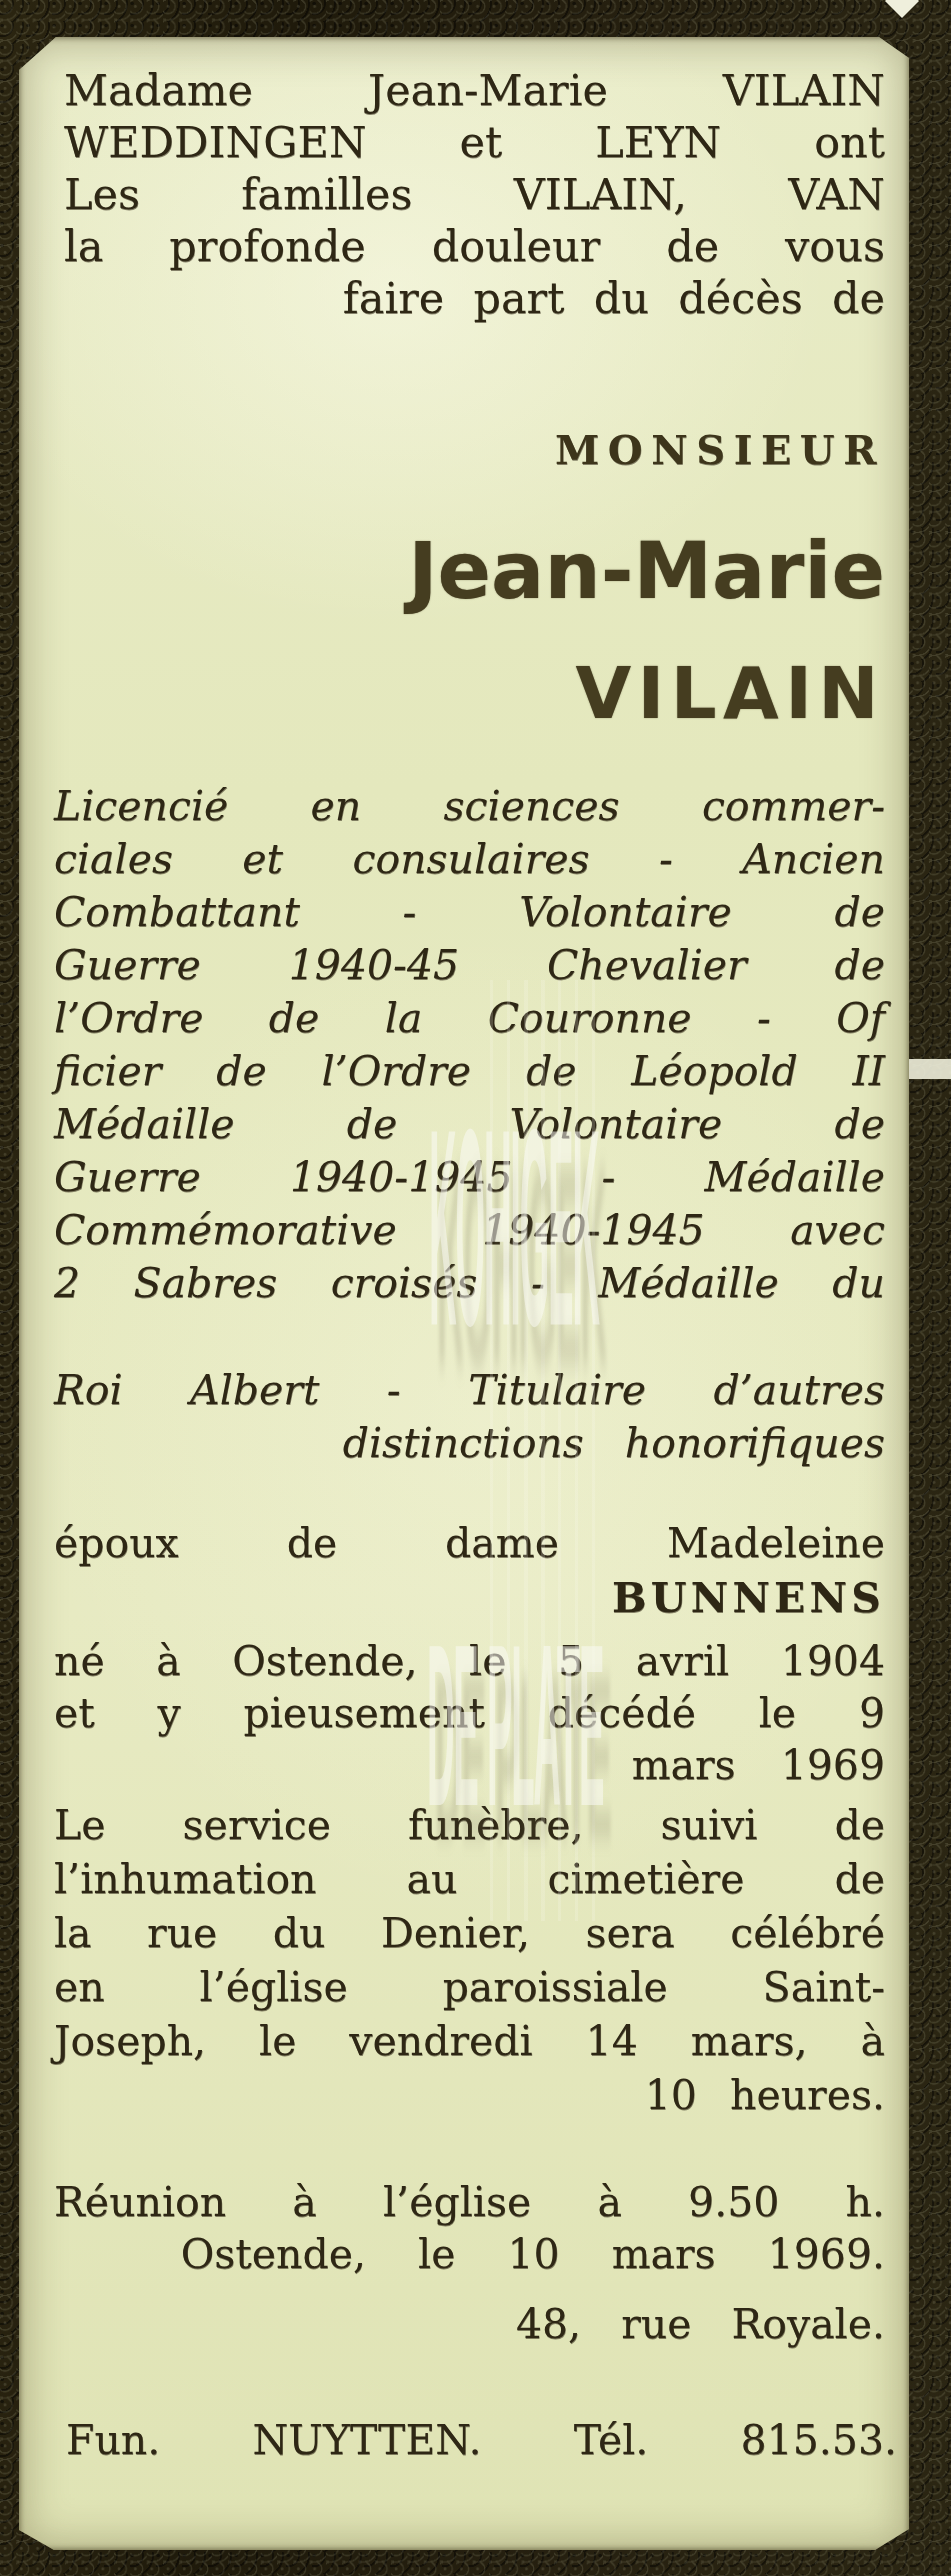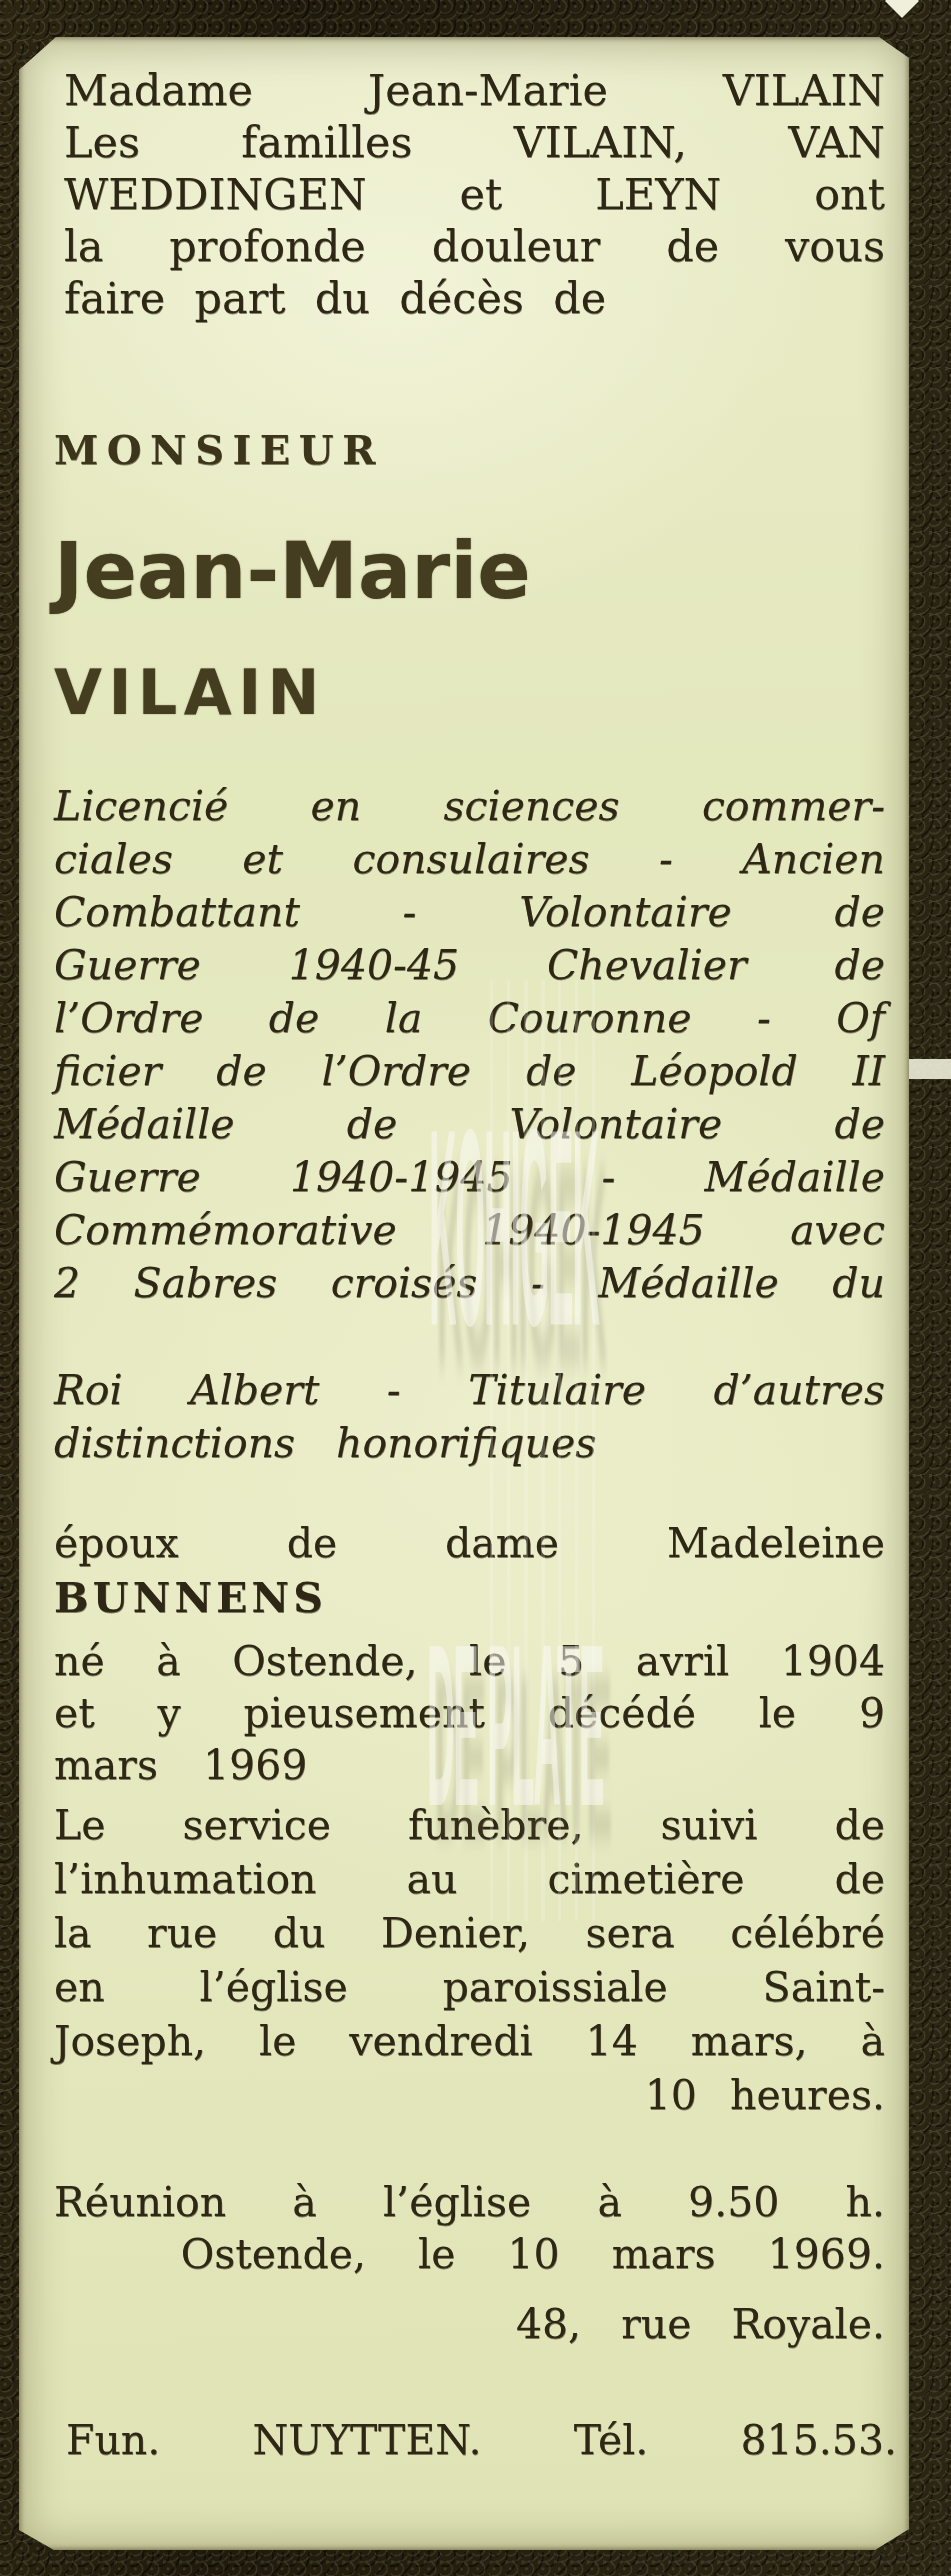--- a/index.html
+++ b/index.html
@@ -31,31 +31,31 @@
   #notch{position:absolute; left:890px; top:-11.3px; width:24px; height:24px;
     background:#efefdc; transform:rotate(45deg);}
   
   #border-cut{position:absolute; left:909px; top:1059px; width:43px; height:20px;
     background:rgba(238,238,218,0.9); filter:blur(0.7px);}
   
   .blk{position:absolute; left:54px; width:831px; font-size:41px; line-height:53px;
        text-shadow:0.4px 0.6px 0.6px rgba(45,37,20,0.55); white-space:nowrap;}
   .blk div{white-space:normal;}
   .j{text-align:justify; text-align-last:justify;}
-  .c{text-align:left;}
+  .c{text-align:right;}
   .l{text-align:right;}
   .r{text-align:right;}
   #intro{top:64px; left:64px; width:821px; font-size:43px; line-height:52px;}
   #intro .c{word-spacing:15.6px;}
   #monsieur{top:423px; font-size:40px; font-weight:bold; letter-spacing:8.5px; color:#3d351b;}
   #firstname{top:525px; font-family:"DejaVu Sans", sans-serif; font-weight:bold;
              font-size:79px; line-height:93px; color:#453d20; letter-spacing:0px;
              text-shadow:0 0 1.4px rgba(60,52,25,0.6);}
   #surname{top:640px; font-family:"DejaVu Sans", sans-serif; font-weight:bold;
-           font-size:62px; line-height:106px; color:#453d20; letter-spacing:6.4px;
+           font-size:72px; line-height:106px; color:#453d20; letter-spacing:6.4px;
            text-shadow:0 0 1.4px rgba(60,52,25,0.6);}
   #honors{top:780px; font-style:italic;}
   #honors2{top:1364px; font-style:italic;}
   #honors2 .c{word-spacing:28px;}
   #spouse{top:1516px; line-height:55px;}
   .caps-name{font-weight:bold; letter-spacing:4.2px;}
   #vital{top:1635px; line-height:52px;}
   #vital .c{word-spacing:32px;}
   #service{top:1798px; line-height:54px;}
   #service .l{word-spacing:20px;}
@@ -79,22 +79,22 @@
 <body>
 
 <div id="scan">
 
   <div id="paper"></div>
   <div id="notch"></div>
   <div id="border-cut"></div>
 
   <div class="blk" id="intro">
     <div class="j">Madame Jean-Marie VILAIN</div>
+    <div class="j">WEDDINGEN et LEYN ont</div>
     <div class="j">Les familles VILAIN, VAN</div>
-    <div class="j">WEDDINGEN et LEYN ont</div>
     <div class="j">la profonde douleur de vous</div>
     <div class="c">faire part du décès de</div>
   </div>
 
   <div class="blk c" id="monsieur">MONSIEUR</div>
   <div class="blk c" id="firstname">Jean-Marie</div>
   <div class="blk c" id="surname">VILAIN</div>
 
   <div class="blk" id="honors">
     <div class="j">Licencié en sciences commer-</div>

